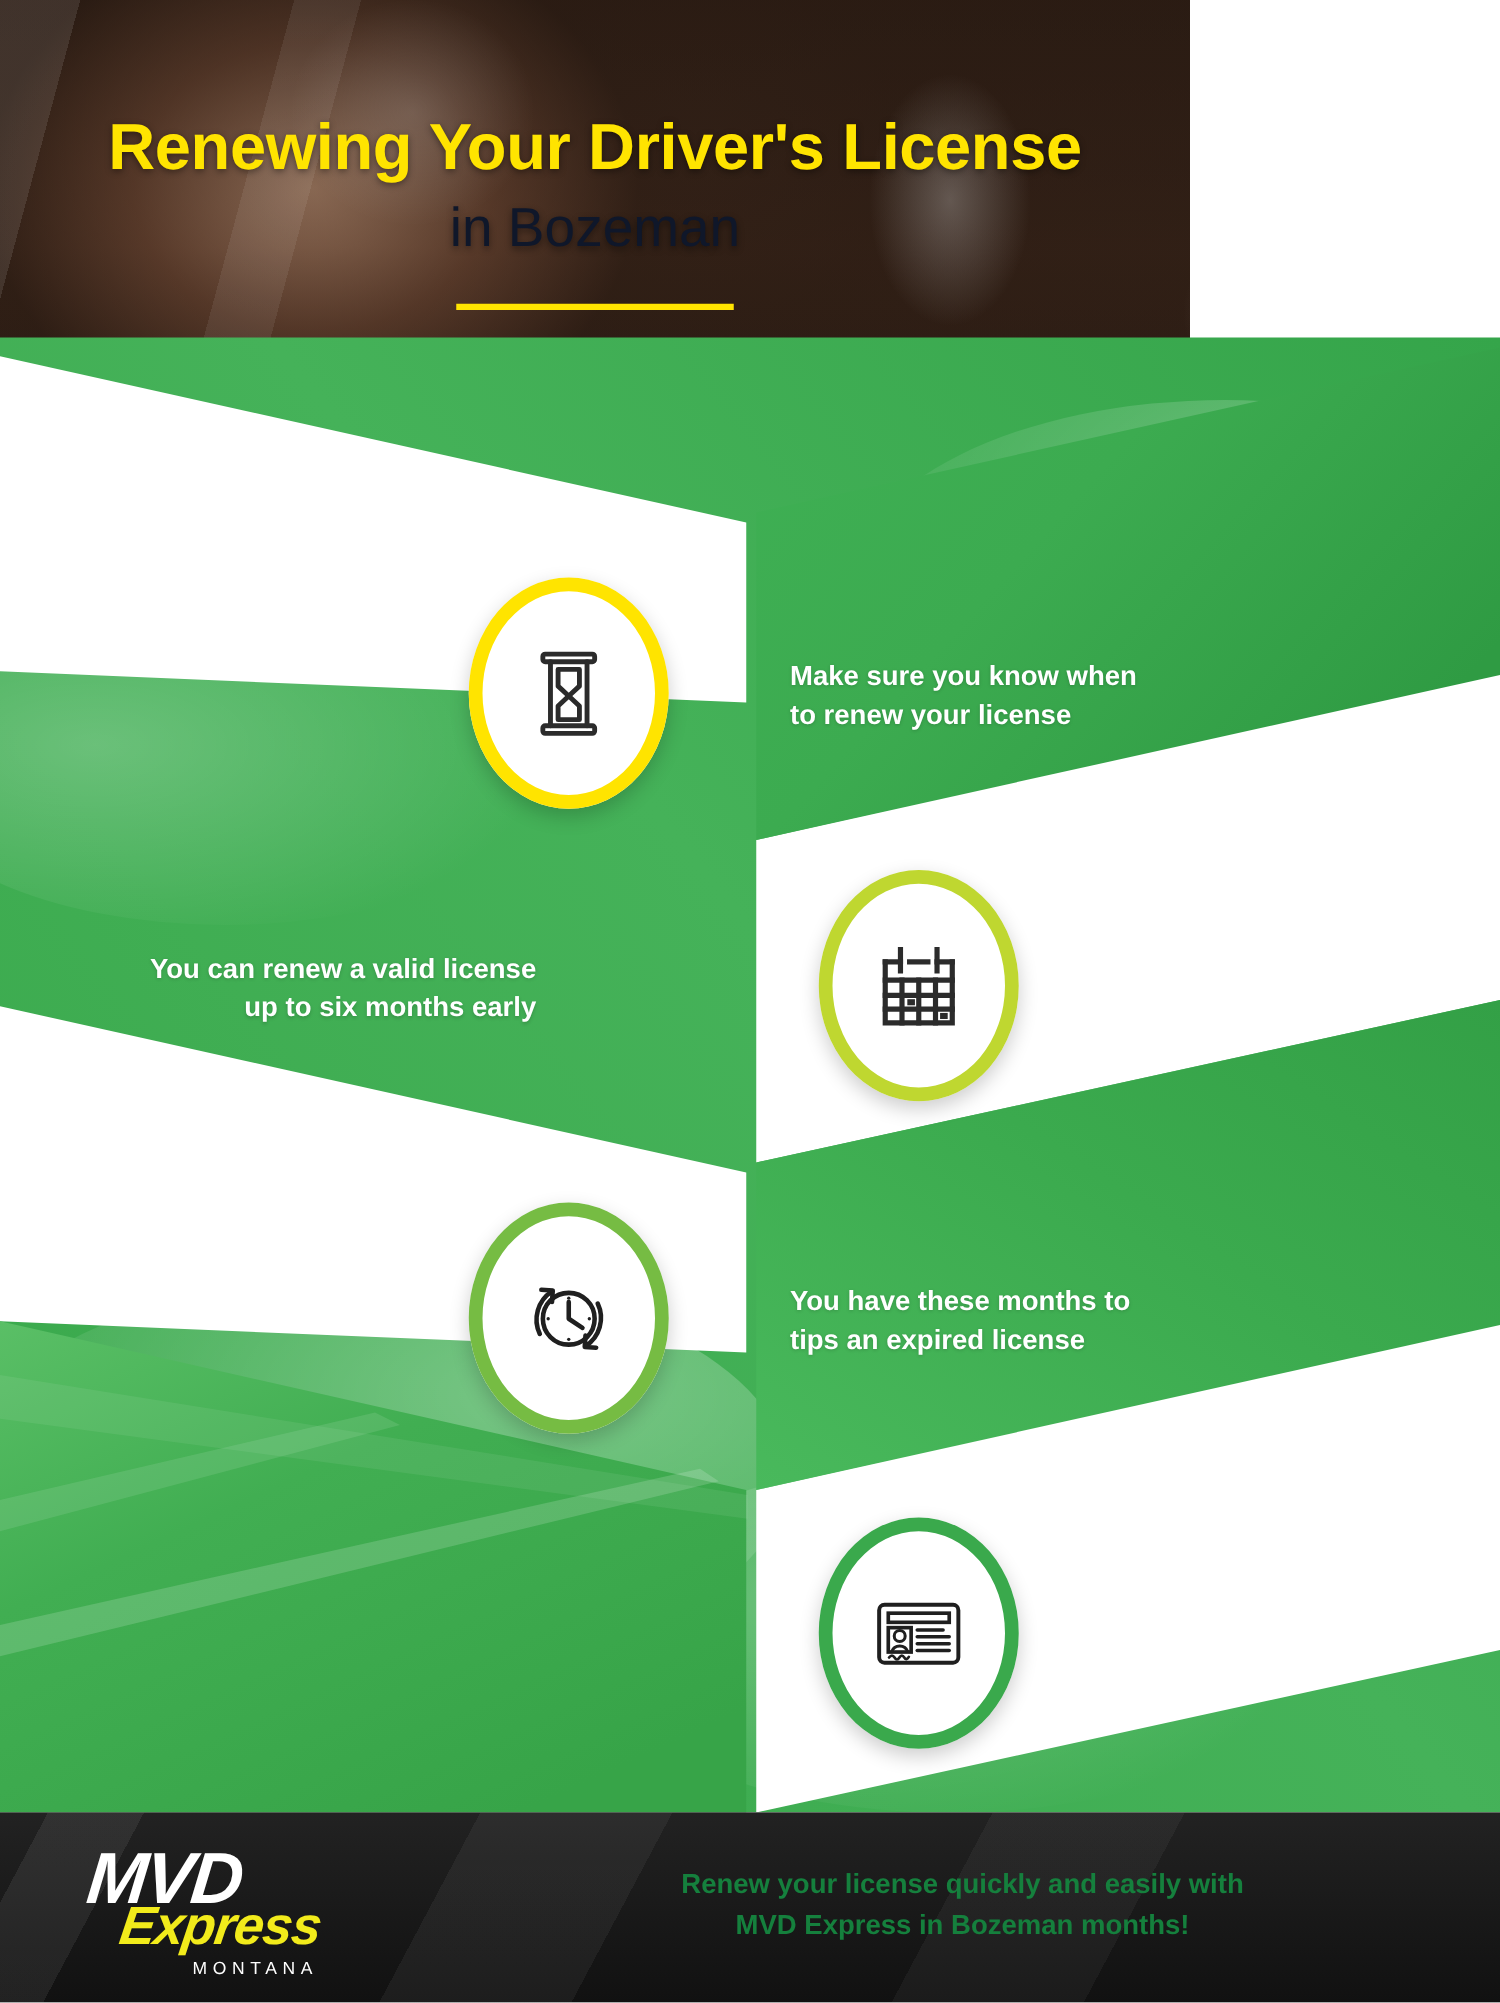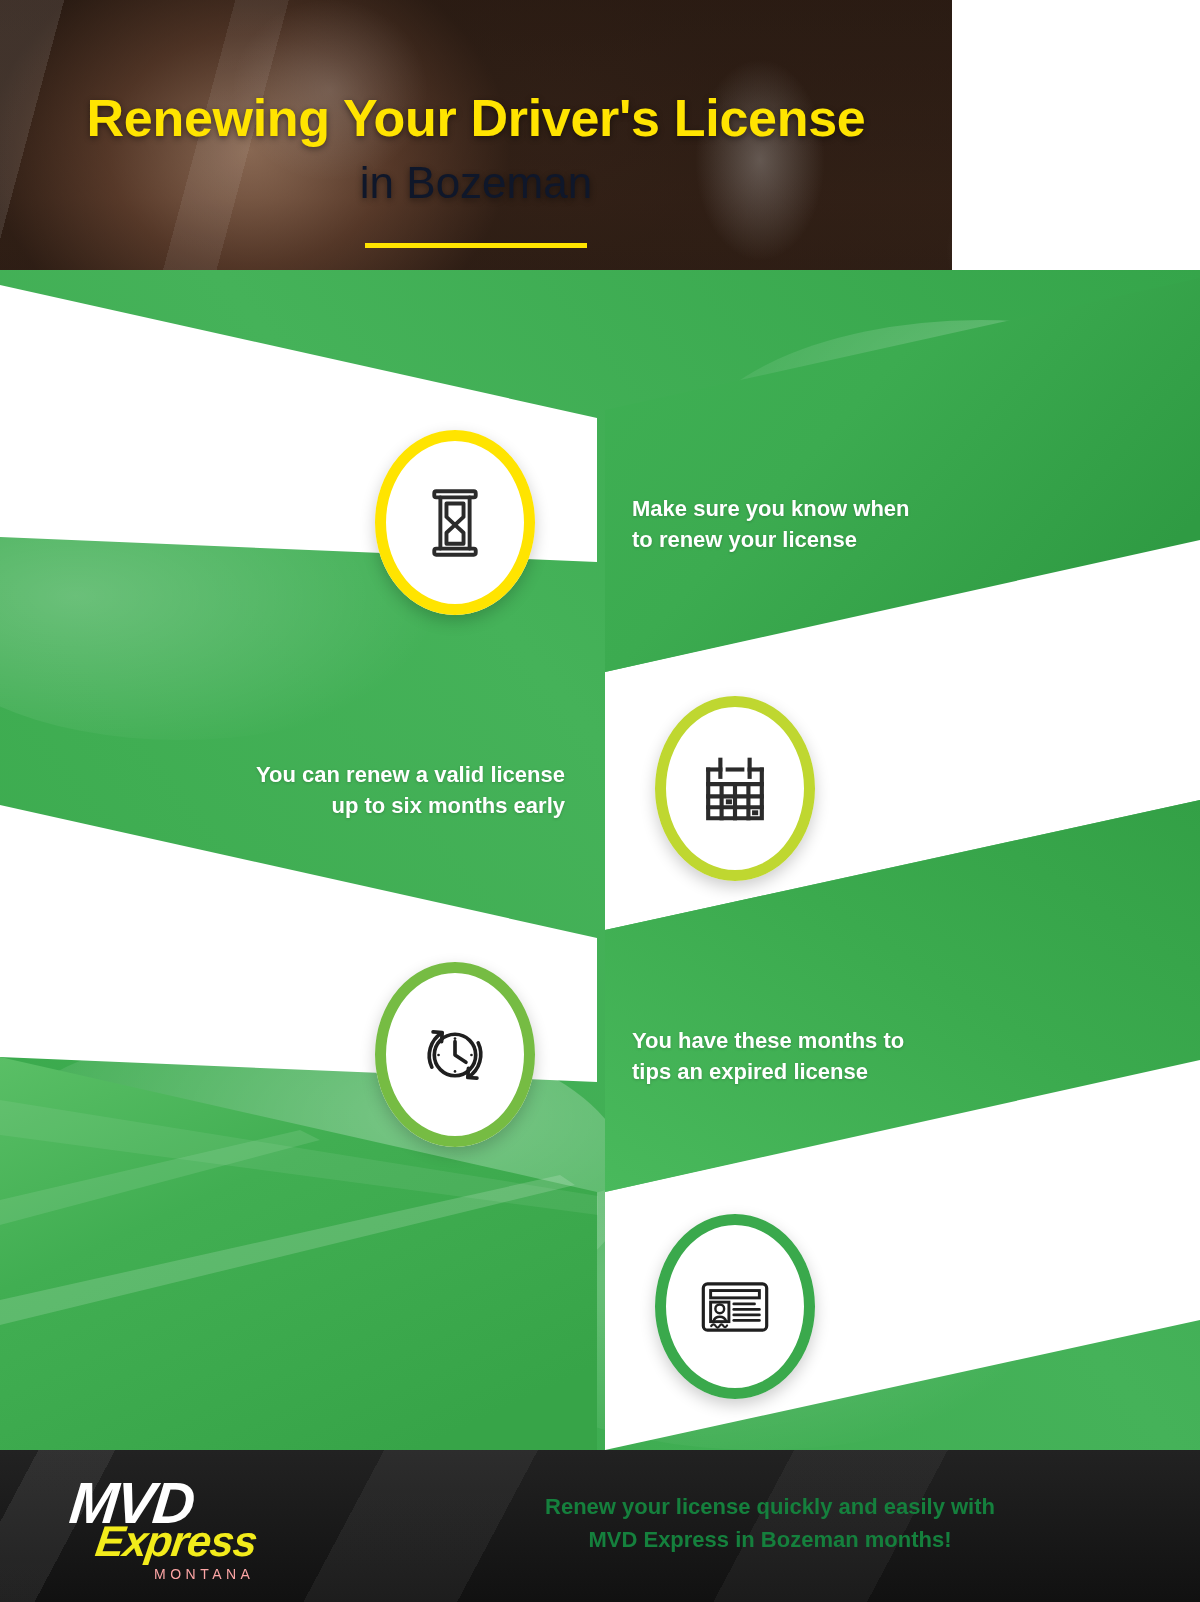--- a/index.html
+++ b/index.html
@@ -61,21 +61,21 @@
 
   
   .row { position:absolute; left:0; width:1200px; height:200px; }
   .row-text {
     position:absolute; top:0; height:200px;
     display:flex; align-items:center;
     font-size:22px; font-weight:700; line-height:1.42; color:#ffffff;
     text-shadow:0 1px 3px rgba(0,0,0,.18);
   }
   .row-text b { font-weight:700; }
-  .row-text.left  { left:120px;  width:445px; justify-content:flex-end; text-align:right; }
+  .row-text.left  { left:120px;  width:445px; text-align:right; }
   .row-text.right { left:632px;  width:460px; justify-content:flex-start; text-align:left; }
 
   .bubble {
     position:absolute; top:6px;
     width:160px; height:185px; border-radius:50%;
     background:#fff;
     display:flex; align-items:center; justify-content:center;
     box-shadow:0 6px 16px rgba(0,0,0,.20);
   }
   .bubble .ring {
@@ -107,21 +107,21 @@
     transform:skewX(-6deg);
   }
   #logo-express {
     position:absolute; left:38px; top:46px; width:200px;
     font-size:43px; font-weight:700; font-style:italic; color:#F2EB1B;
     letter-spacing:-1px; line-height:1; text-align:left;
     transform:skewX(-8deg);
   }
   #logo-montana {
     position:absolute; left:96px; top:92px; width:140px;
-    font-size:14px; font-weight:400; color:#fca5a5;
+    font-size:14px; font-weight:400; color:#ffffff;
     letter-spacing:4.5px; text-align:left;
   }
   #footer-cta {
     position:absolute; left:400px; top:40px; width:740px;
     text-align:center; color:#15803d; font-size:22px; font-weight:700; line-height:1.5;
   }
 </style>
 </head>
 <body>
 
@@ -190,21 +190,21 @@
     <polygon points="0,1100 598,1196 598,1215 0,1135" fill="#ffffff" opacity="0.07"></polygon>
 
     <polygon points="605,410 1200,278 1200,540 605,672" fill="url(#gGreenA)"></polygon>
     <polygon points="605,930 1200,800 1200,1060 605,1192" fill="url(#gGreenC)"></polygon>
 
     <polygon points="0,270 0,287 40,287" fill="#ffffff" opacity="0"></polygon>
 
     <rect x="597" y="270" width="8" height="1180" fill="#ffffff" opacity="0"></rect>
   </svg>
 
-  <div class="row" style="top:424px;">
+  <div class="row" style="top:456px;">
     <div class="bubble l" style="--ring:#FFE400;">
       <span class="ring"></span>
       <svg viewBox="0 0 64 64" fill="none" stroke="#2b2b2b" stroke-width="3.2" stroke-linecap="round" stroke-linejoin="round">
         <rect x="15" y="6" width="34" height="5" rx="1.5"></rect>
         <rect x="15" y="53" width="34" height="5" rx="1.5"></rect>
         <path d="M20 11 L20 53"></path>
         <path d="M44 11 L44 53"></path>
         <path d="M25 16 L39 16 L39 27 L32 33.5 L25 27 Z"></path>
         <path d="M32 33.5 L39 40 L39 49 L25 49 L25 40 Z"></path>
       </svg>

